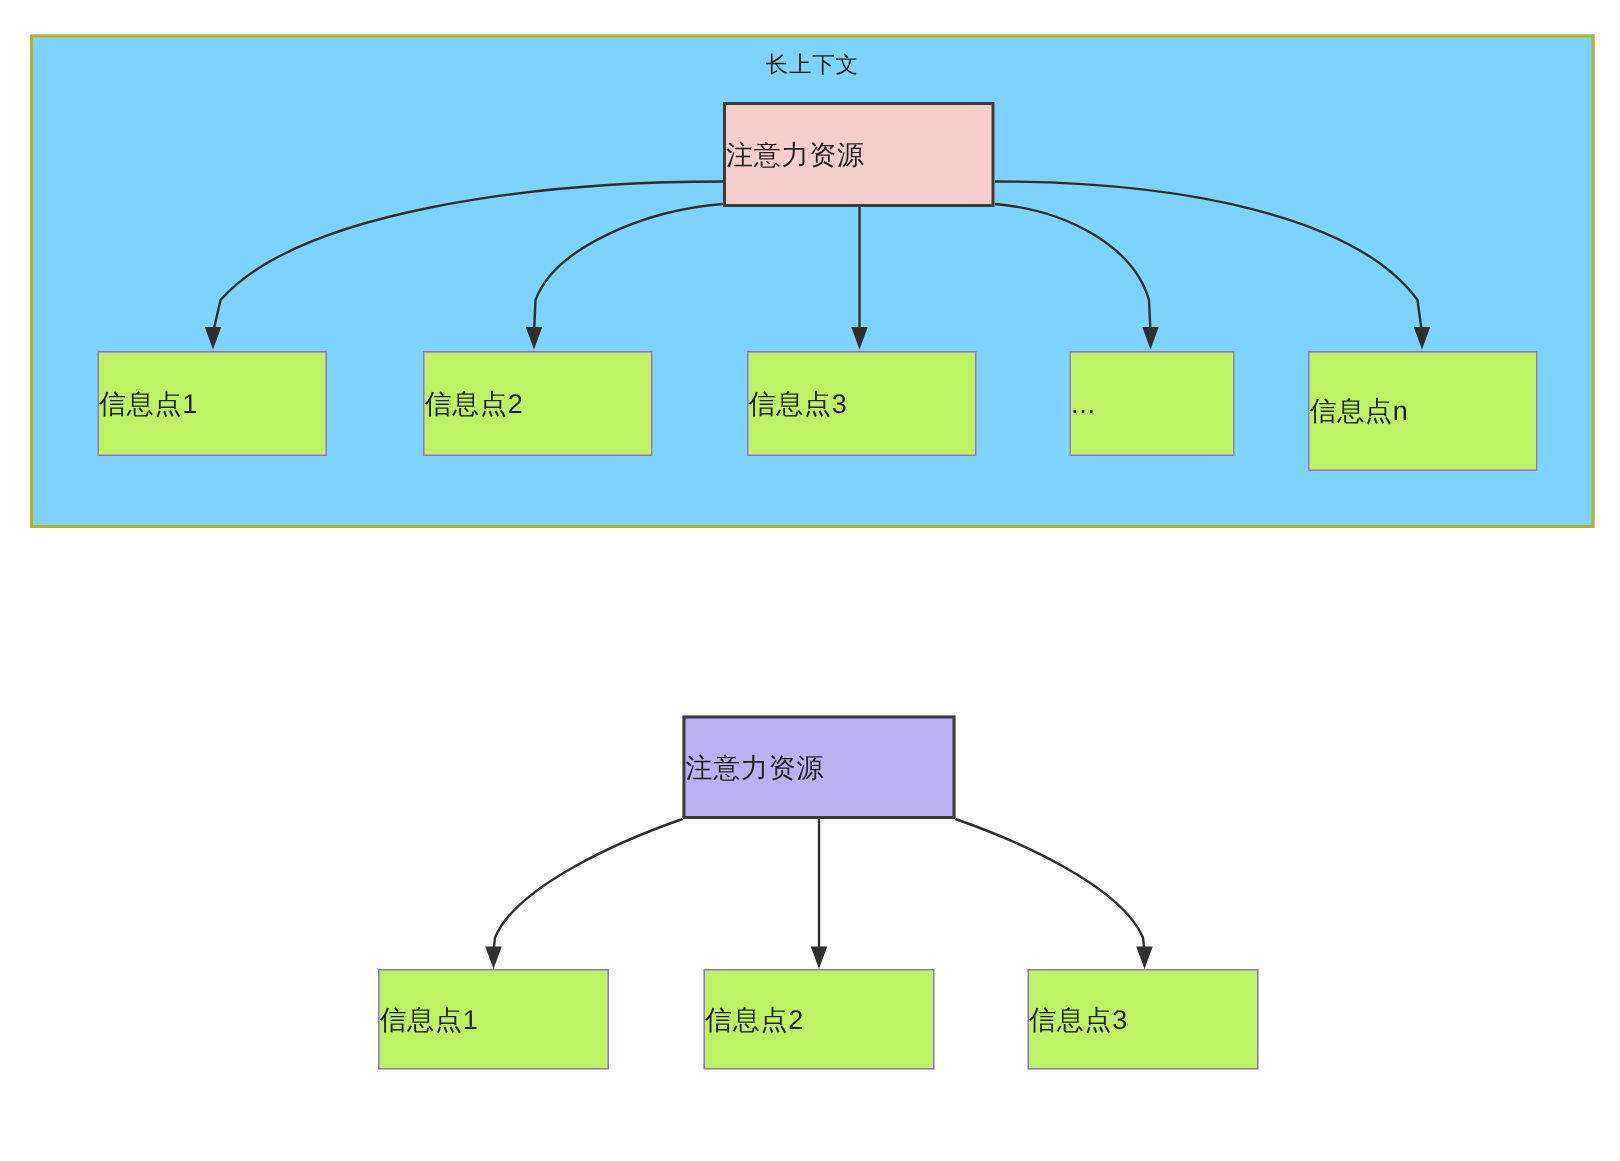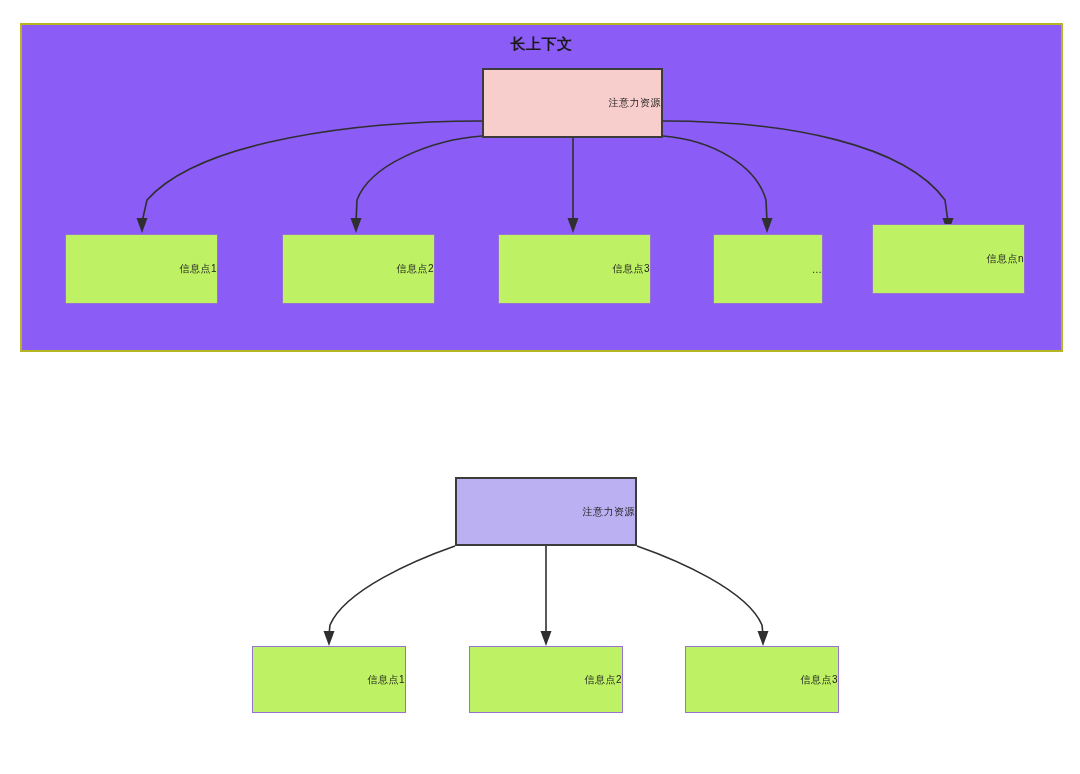--- a/index.html
+++ b/index.html
@@ -15,24 +15,23 @@
     overflow: hidden;
   }
   #stage {
     position: absolute;
     left: 0; top: 0;
     width: 1080px;
     height: 774px;
   }
   .container-box {
     position: absolute;
-    background: #8b5cf6;
+    background: #7dd3fc;
     border: 2px solid #b5b523;
     box-sizing: border-box;
-    font-weight: bold;
   }
   #container-long {
     left: 20px;
     top: 23px;
     width: 1043px;
     height: 329px;
   }
   #container-short {
     left: 208px;
     top: 427px;
@@ -48,22 +47,22 @@
     font-size: 15px;
     color: #1a1a1a;
     line-height: 20px;
     letter-spacing: 0.5px;
   }
   .node {
     position: absolute;
     box-sizing: border-box;
     display: flex;
     align-items: center;
-    justify-content: flex-end;
-    font-size: 10px;
+    justify-content: flex-start;
+    font-size: 18px;
     color: #1f1f1f;
     letter-spacing: 0.5px;
     text-align: center;
   }
   .node-attention-pink {
     background: #f8cecc;
     border: 2px solid #3c3c3c;
   }
   .node-attention-blue {
     background: #bbb0f2;
@@ -132,21 +131,21 @@
   </div>
 
   <div class="node node-info" style="left:498px; top:234px; width:153px; height:70px;">
     <span>信息点3</span>
   </div>
 
   <div class="node node-info" style="left:713px; top:234px; width:110px; height:70px;">
     <span>...</span>
   </div>
 
-  <div class="node node-info" style="left:872px; top:224px; width:153px; height:70px;">
+  <div class="node node-info" style="left:872px; top:234px; width:153px; height:80px;">
     <span>信息点n</span>
   </div>
 
 
   <svg class="edges">
 
     <path class="edge-path" d="M 455,546 C 415,560 345,590 330,625 L 329,635"></path>
     <polygon class="arrow-head" points="329,646 323.5,631 334.5,631"></polygon>
 
     <path class="edge-path" d="M 546,546 L 546,635"></path>

